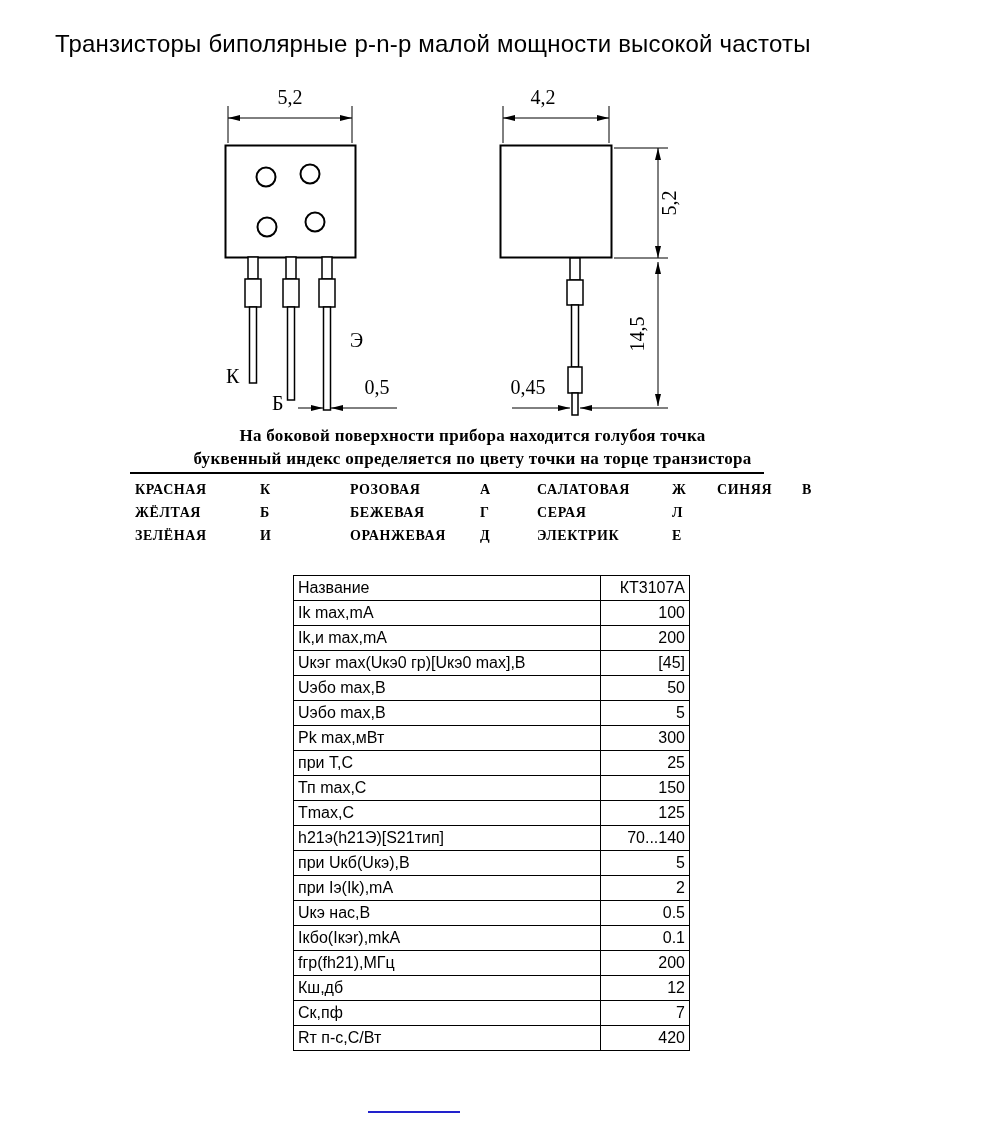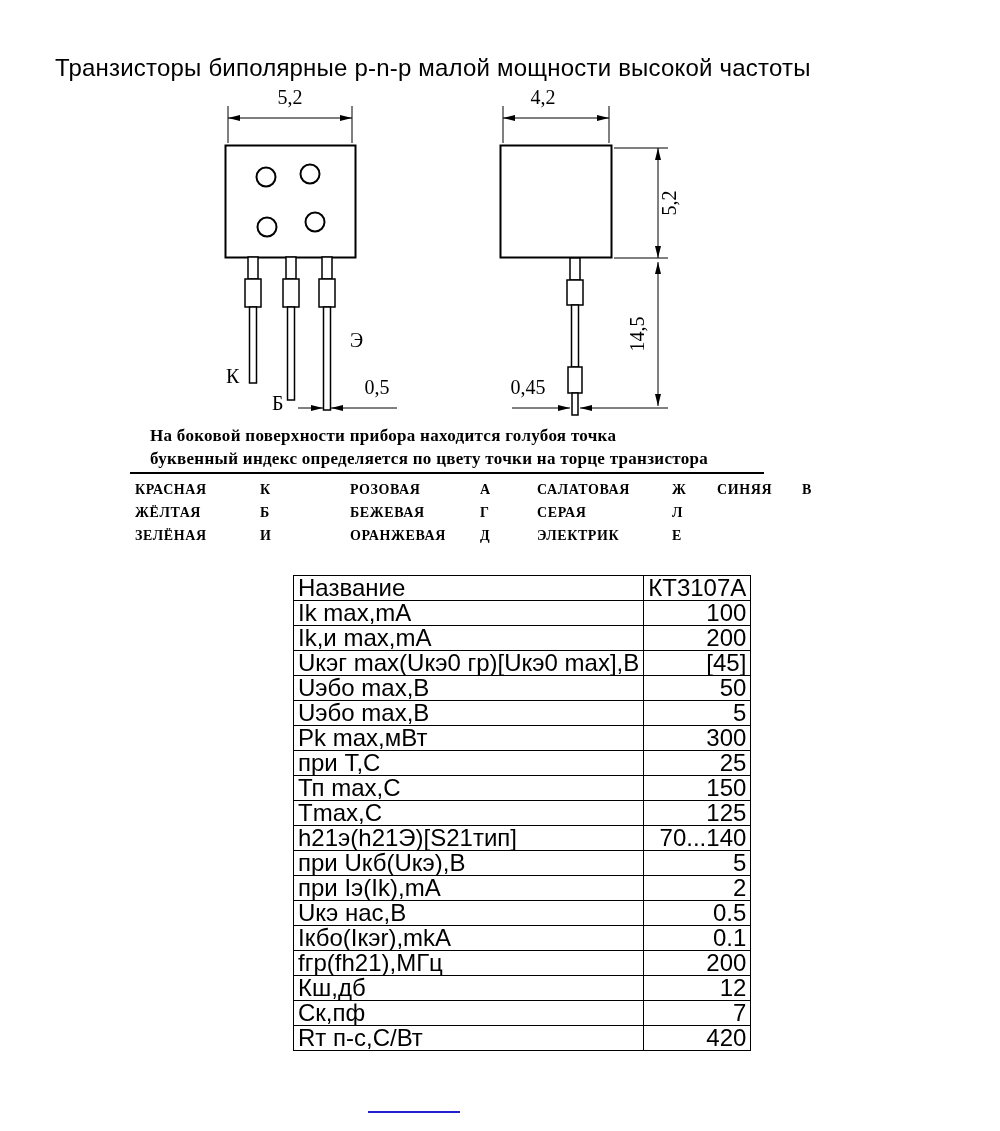--- a/index.html
+++ b/index.html
@@ -5,44 +5,43 @@
   html,body { margin:0; padding:0; background:#ffffff; }
   #page {
     position:relative; width:1000px; height:1131px; background:#ffffff;
     font-family:"Liberation Sans", sans-serif; color:#000;
     overflow:hidden;
   }
   .title {
     position:absolute; left:55px; top:30px; width:900px;
     font-size:24px; font-weight:400; letter-spacing:0.2px;
     font-family:"Liberation Sans", sans-serif;
-    margin-top:24px;
   }
   svg text {
     font-family:"Liberation Serif", serif; font-size:20px; fill:#000;
   }
   .notes {
     position:absolute; left:150px; top:424px; width:645px;
-    text-align:left; font-family:"Liberation Serif", serif;
+    text-align:center; font-family:"Liberation Serif", serif;
     font-size:17px; font-weight:700; line-height:23px; letter-spacing:0.3px;
   }
   .rule {
     position:absolute; left:130px; top:472px; width:634px; height:0;
     border-top:2px solid #000;
   }
   .color-table {
     position:absolute; left:135px; top:478px;
     display:grid; grid-template-columns:125px 90px 130px 57px 135px 45px 85px 50px;
     font-family:"Liberation Serif", serif; font-size:14px; font-weight:700;
     letter-spacing:0.6px; line-height:23px;
   }
   .params {
     position:absolute; left:293px; top:575px;
     border-collapse:collapse; table-layout:fixed;
-    font-family:"Liberation Sans", sans-serif; font-size:24px;
+    font-family:"Liberation Sans", sans-serif; font-size:16px;
   }
   .params td {
     border:1.6px solid #000; padding:0 4px; height:24px; line-height:24px;
     white-space:nowrap; overflow:hidden;
   }
   .params td.name  { width:298px; }
   .params td.value { width:80px;text-align:right; }
   .footer-line {
     position:absolute; left:368px; top:1111px; width:92px; height:2px;
     background:#2222cc;

